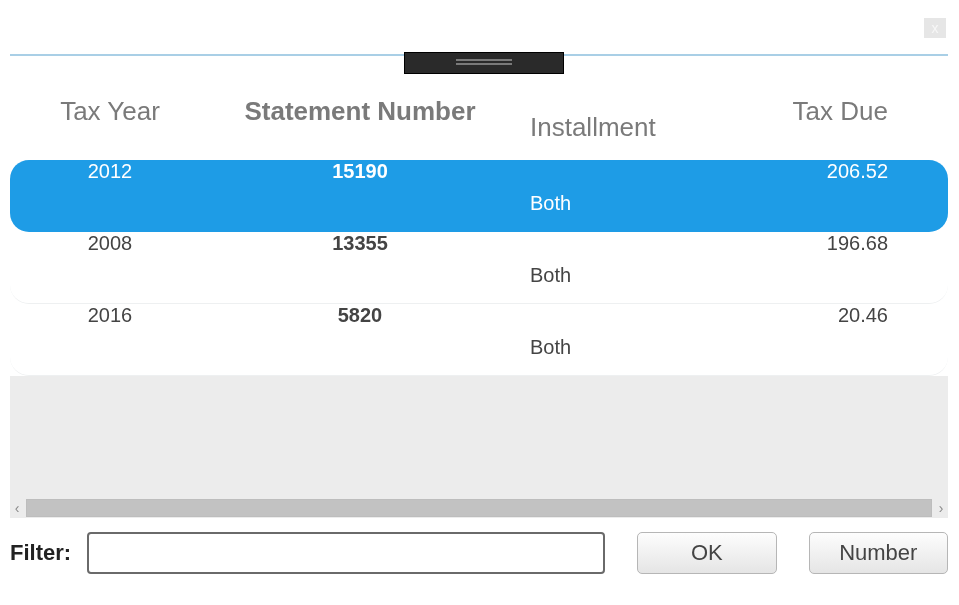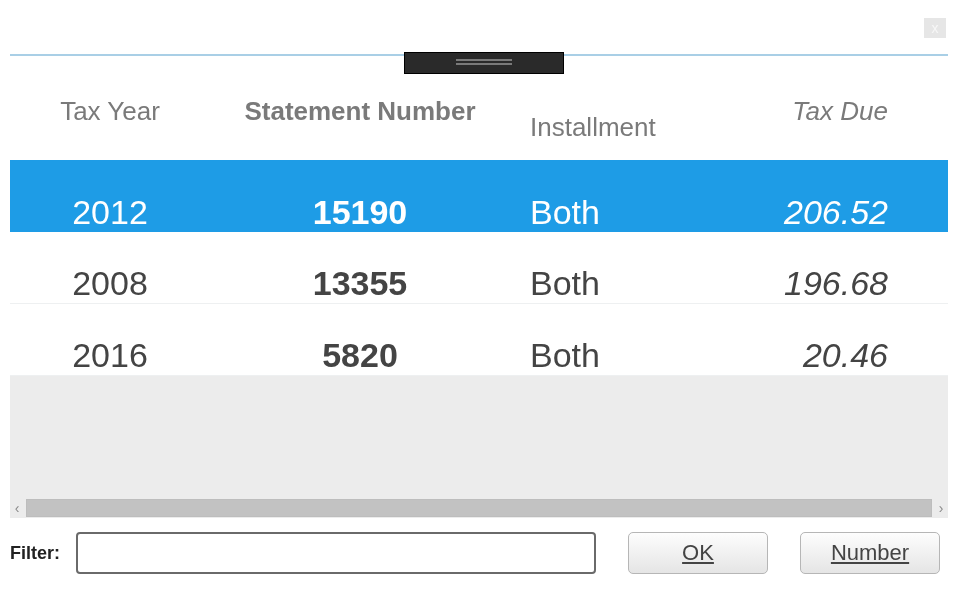--- a/index.html
+++ b/index.html
@@ -66,34 +66,35 @@
     height: 66px;
     display: flex;
     align-items: center;
     color: #7a7a7a;
     font-size: 26px;
     justify-content: flex-end;
   }
   .col-year  { width: 200px; text-align: center; }
   .col-stmt  { width: 300px; text-align: center; font-weight: bold; }
   .col-inst  { width: 200px; text-align: left; padding-left: 20px; margin-top: 32px; }
-  .col-due   { flex: 1;      text-align: right; padding-right: 60px; font-style: italic; }
+  .col-due   { flex: 1;      text-align: right; padding-right: 60px; }
   .rows-area {
     position: absolute;
     top: 140px;
     left: 0;
     right: 0;
   }
   .data-row {
     height: 72px;
     display: flex;
-    align-items: flex-end;
-    font-size: 34px;
+    align-items: flex-start;
+    font-size: 20px;
     color: #444444;
     border-bottom: 1px solid #eef0f1;
+    border-radius: 19px;
   }
   .data-row.selected {
     background: #1e9ce6;
     color: #ffffff;
     border-bottom: none;
   }
   .data-row.selected .col-stmt,
   .data-row.selected .col-inst,
   .data-row.selected .col-due,
   .data-row.selected .col-year { color: #ffffff; }
@@ -132,21 +133,21 @@
   .footer {
     position: absolute;
     left: -8px;
     top: 505px;
     right: 0;
     height: 56px;
     display: flex;
     align-items: center;
   }
   .filter-label {
-    font-size: 18px;
+    font-size: 22px;
     font-weight: 700;
     color: #222;
     margin-right: 16px;
     margin-left: 8px;
   }
   .filter-input {
     width: 520px;
     height: 42px;
     border: 2px solid #6a6a6a;
     border-radius: 4px;
@@ -157,21 +158,20 @@
   .btn {
     height: 42px;
     width: 140px;
     margin-left: 32px;
     border: 1px solid #b6b6b6;
     border-radius: 5px;
     background: linear-gradient(#fdfdfd, #e5e5e5);
     font-size: 22px;
     color: #444;
     cursor: pointer;
-    text-decoration: underline;
   }
 </style>
 </head>
 <body>
 
 <div class="dialog">
 
   <div class="close-btn">
     <span>x</span>
   </div>

